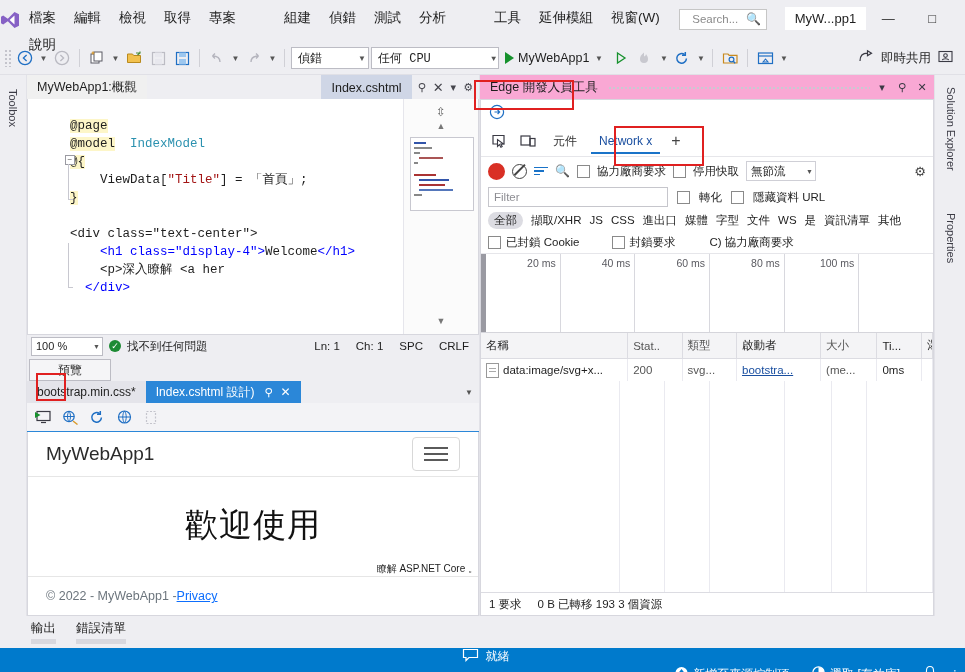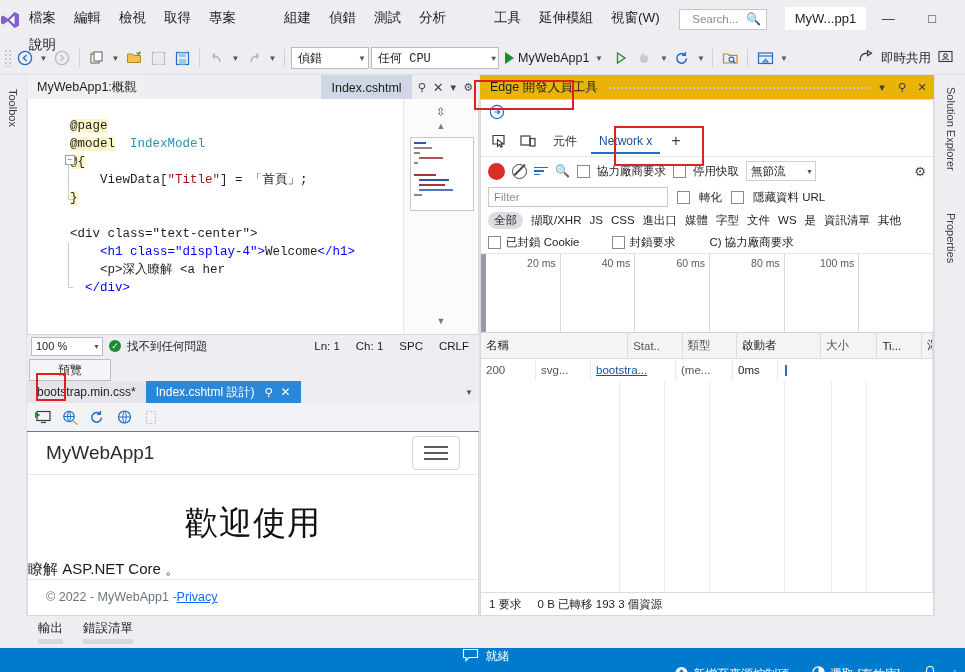--- a/index.html
+++ b/index.html
@@ -112,27 +112,27 @@
   .dtab-filler { flex:1; background:#eeeef2; display:flex; align-items:center; justify-content:flex-end; padding-right:6px; color:#555; font-size:8px; }
   .dtoolbar { height:28px; background:#f3f3f6; display:flex; align-items:center; gap:7px; padding:0 6px; border-bottom:1px solid #2b87d8; }
   .dtb { width:20px; height:20px; display:flex; align-items:center; justify-content:center; }
   .browserview { flex:1; background:#fff; border:1px solid #d7d7de; border-top:none; overflow:hidden; display:flex; flex-direction:column; }
   .bnav { height:52px; display:flex; align-items:center; justify-content:space-between; padding:0 18px; border-bottom:1px solid #e6e6e6; }
   .bbrand { font-size:19px; color:#2b2b2b; }
   .bhamb { width:46px; height:32px; border:1px solid #d8d8d8; border-radius:4px; display:flex; flex-direction:column; align-items:center; justify-content:center; gap:4px; }
   .bhamb i { display:block; width:24px; height:2px; background:#5a5a5a; }
   .bmain { flex:1; padding-top:26px; border-bottom:1px solid #e6e6e6; }
   .bh1 { text-align:center; font-size:33px; color:#111; letter-spacing:1px; }
-  .bsub { text-align:left; font-size:15px; color:#1c1c1c; margin-top:14px; }
+  .bsub { text-align:right; font-size:10px; color:#1c1c1c; margin-top:14px; }
   .bfoot { height:44px; display:flex; align-items:center; padding:0 18px; font-size:12.5px; color:#6c757d; }
   .bfoot a { color:#0d6efd; }
 
   
   .devtools { flex:1; display:flex; flex-direction:column; min-width:0; background:#eeeef2; border-left:1px solid #e2e2e8; }
-  .dt-titlebar { height:24px; display:flex; align-items:center; background:#eab308; padding:0 4px; gap:4px; }
+  .dt-titlebar { height:24px; display:flex; align-items:center; background:#f9a8d4; padding:0 4px; gap:4px; }
   .dt-title { font-size:12.5px; padding:2px 6px; white-space:nowrap; }
   .dt-dots { flex:1; height:6px; background:radial-gradient(#c9c9d2 34%, transparent 36%) 0 2px/4px 4px repeat-x; }
   .dt-ic { width:16px; text-align:center; font-size:11px; color:#3a3a44; }
   .dt-body { flex:1; background:#fff; border:1px solid #d7d7de; display:flex; flex-direction:column; min-height:0; }
   .dt-topbar { height:26px; display:flex; align-items:center; padding:0 8px; background:#fff; }
   .dt-tabs { height:30px; display:flex; align-items:center; background:#fff; gap:2px; padding:0 6px; border-bottom:1px solid #e6e6ea; position:relative; }
   .dt-tabicon { width:26px; height:24px; display:flex; align-items:center; justify-content:center; }
   .dt-tab { padding:4px 10px; font-size:12px; color:#333; position:relative; }
   .dt-tab.active { color:#1a4fa0; }
   .dt-tab.active:after { content:""; position:absolute; left:2px; right:2px; bottom:-2px; height:2px; background:#1a73c8; }
@@ -177,21 +177,21 @@
   .nt-head .c-wf { justify-content:space-between; }
   .docico { width:11px; height:13px; border:1px solid #999; background:#fff; margin-right:4px; position:relative; flex:none; }
   .docico:after { content:""; position:absolute; left:2px; top:4px; right:2px; height:1px; background:#aaa; box-shadow:0 3px 0 #aaa; }
   .lnk { color:#1a4fa0; text-decoration:underline; }
   .wfbar { width:2px; height:11px; background:#1a73c8; margin-left:2px; }
   .nt-fill { flex:1; display:flex; }
   .nt-fill > div { border-right:1px solid #eaeaf0; }
   .dt-statusbar { height:22px; display:flex; align-items:center; gap:16px; padding:0 8px; font-size:11.5px; border-top:1px solid #dcdce2; background:#fff; color:#1e1e1e; }
 
   
-  .bottompanel { height:32px; background:#eeeef2; display:flex; align-items:flex-start; padding-left:28px; }
+  .bottompanel { height:32px; background:#eeeef2; display:flex; align-items:flex-start; padding-left:21px; }
   .bp-tab { font-size:12.5px; padding:4px 10px 2px; }
   .bp-underline { height:5px; background:#d8d8de; margin:0 10px; }
 
   .statusbar { height:24px; background:#007acc; display:flex; align-items:center; color:#fff; font-size:12px;flex-direction:column; }
   .sb-left { display:flex; align-items:center; gap:7px; padding-left:6px; }
   .sb-right { margin-left:auto; display:flex; gap:10px; padding-right:8px; }
   .sb-item { display:flex; align-items:center; gap:5px; }
   .sb-caret { font-size:8px; }
 
   
@@ -633,20 +633,24 @@
                 <div class="c-type2">類型</div>
                 <div class="c-init">啟動者</div>
                 <div class="c-size">大小</div>
                 <div class="c-time">Ti...</div>
                 <div class="c-wf">
                   <span>瀑布</span>
 
                 </div>
               </div>
               <div class="nt-row">
+                <div class="c-name">
+                  <span class="docico"></span>
+                  <span>data:image/svg+x...</span>
+                </div>
                 <div class="c-stat">200</div>
                 <div class="c-type2">svg...</div>
                 <div class="c-init">
                   <span class="lnk">bootstra...</span>
                 </div>
                 <div class="c-size">(me...</div>
                 <div class="c-time">0ms</div>
                 <div class="c-wf">
                     <span class="wfbar"></span>
                   </div>

